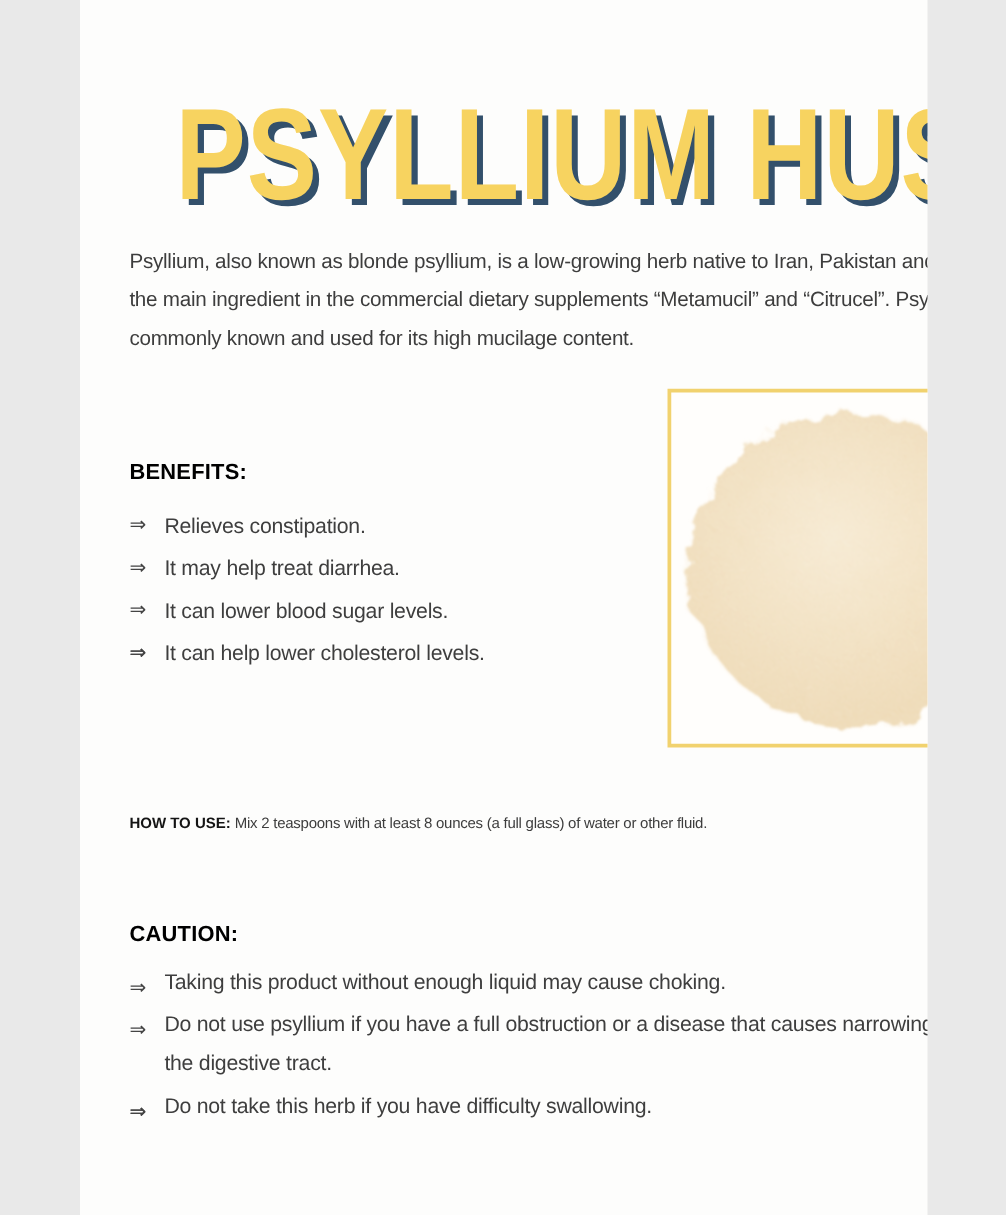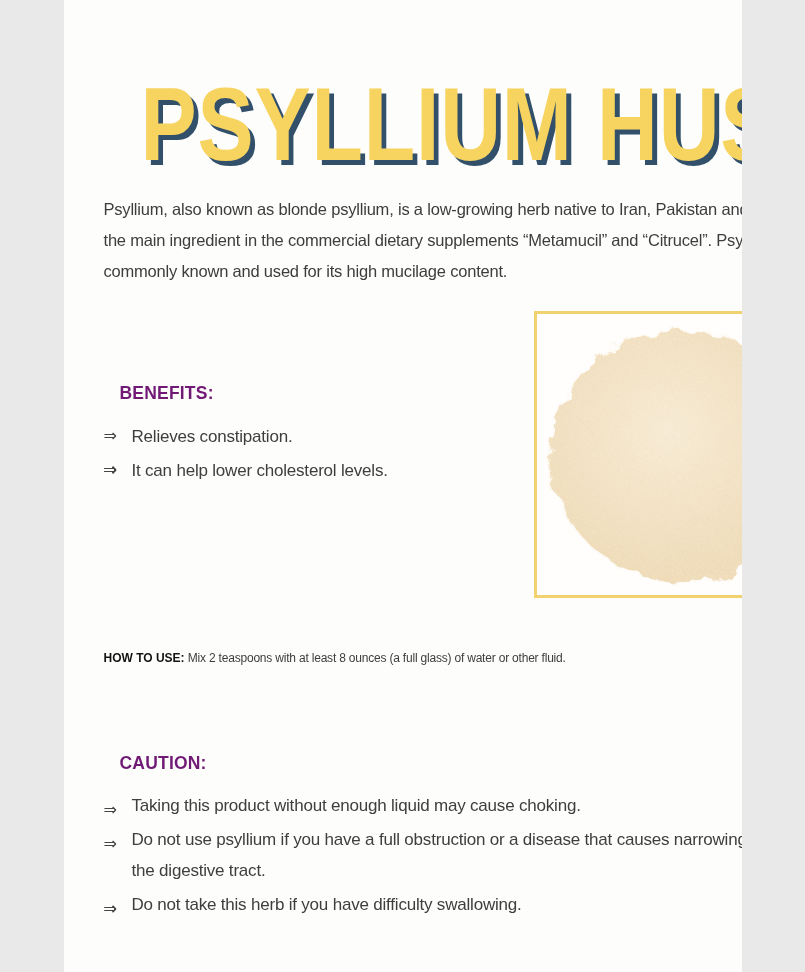--- a/index.html
+++ b/index.html
@@ -20,22 +20,22 @@
     font-size:16.5px;line-height:31px;letter-spacing:-0.2px;color:#3d3d3d;
   }
   .photo-frame{
     position:absolute;left:470px;top:311px;width:284px;height:281px;
     border:3px solid #f1d26e;background:#fffefc;
   }
   .photo-frame svg{display:block;}
   .benefits{position:absolute;top:366px;left:40px;width:415px;}
   .caution{position:absolute;top:736px;left:40px;width:745px;}
   .section-heading{
-    margin:16px;font-size:17.5px;line-height:22px;font-weight:700;
-    color:#701a75;letter-spacing:0.2px;
+    margin:0;font-size:17.5px;line-height:22px;font-weight:700;
+    color:#000000;letter-spacing:0.2px;
   }
   .arrow-list{list-style:none;margin:0;padding:0;}
   .benefits .arrow-list{margin-top:22px;}
   .caution  .arrow-list{margin-top:12px;}
   .arrow-list li{
     position:relative;padding-left:28px;font-size:17px;
     letter-spacing:-0.2px;color:#3e3e3e;
   }
   .benefits .arrow-list li{line-height:21px;margin-bottom:13px;}
   .caution  .arrow-list li{line-height:31px;margin-bottom:3px;}
@@ -98,23 +98,25 @@
 
   <section class="benefits">
     <h2 class="section-heading">BENEFITS:</h2>
     <ul class="arrow-list">
       <li>
         <span class="arrow">⇒</span>
         <span>Relieves constipation.</span>
       </li>
       <li>
         <span class="arrow">⇒</span>
+        <span>It may help treat diarrhea.</span>
       </li>
       <li>
         <span class="arrow">⇒</span>
+        <span>It can lower blood sugar levels.</span>
       </li>
       <li>
         <span class="arrow">⇒</span>
       </li>
       <li>
         <span class="arrow">⇒</span>
         <span>It can help lower cholesterol levels.</span>
       </li>
     </ul>
   </section>

